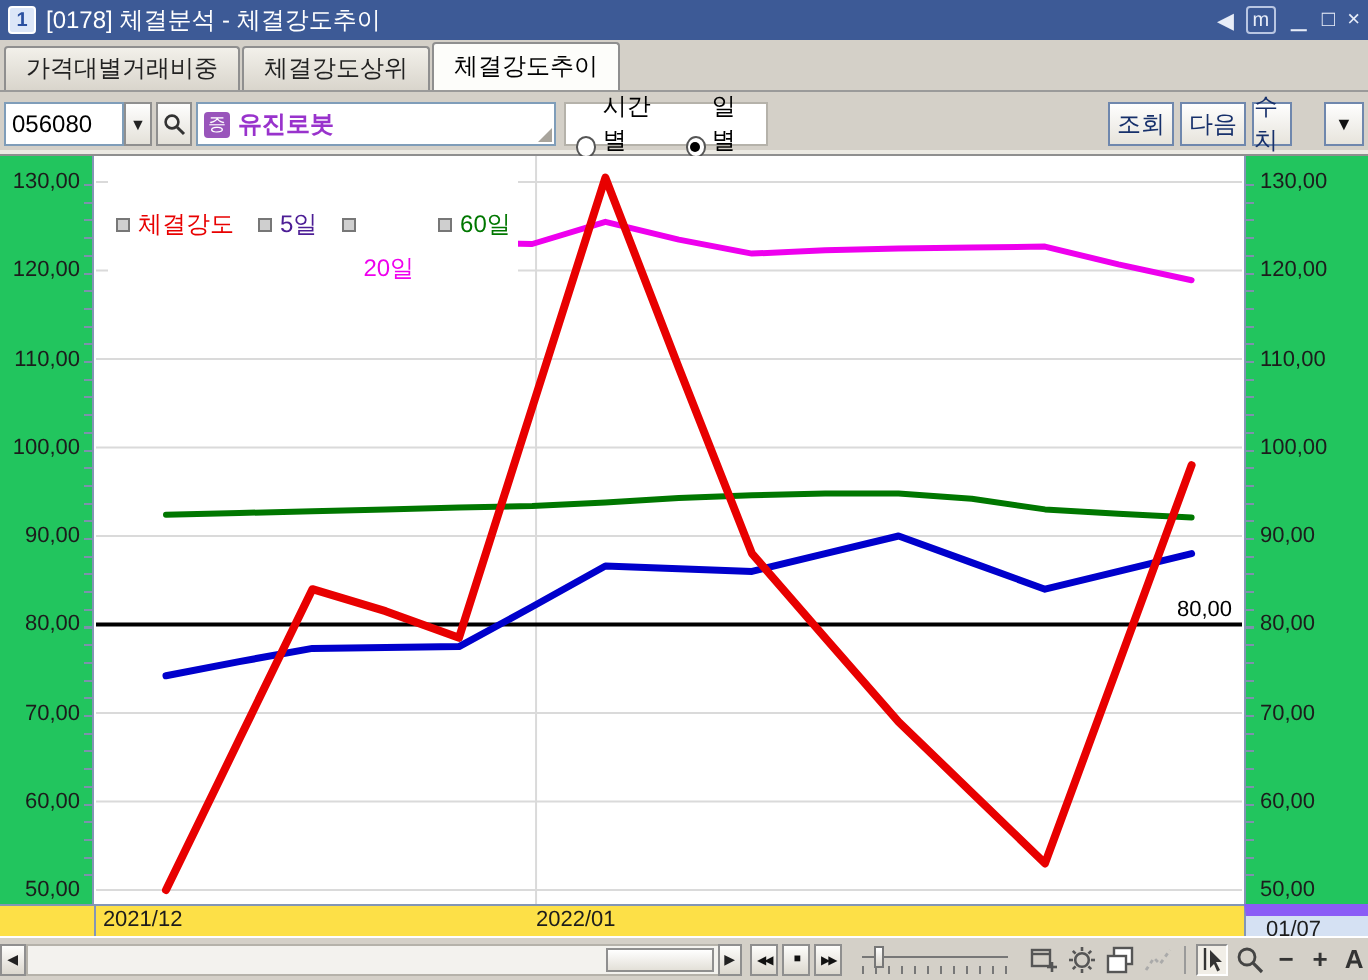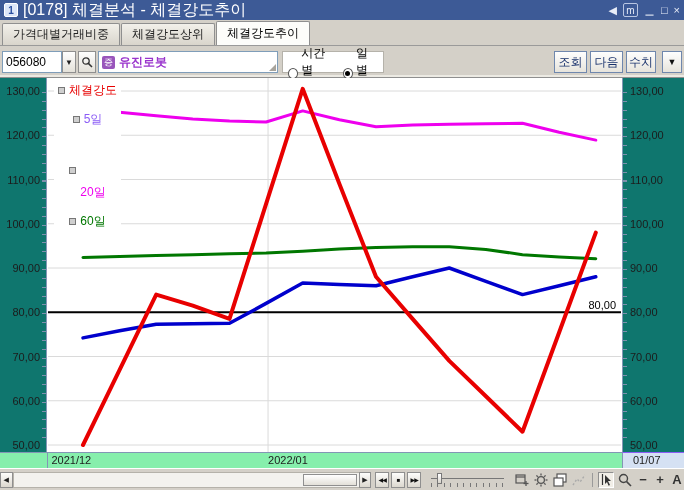--- a/index.html
+++ b/index.html
@@ -3,21 +3,21 @@
 <meta charset="utf-8">
 <style>
   * { margin:0; padding:0; box-sizing:border-box; }
   html,body { width:684px; height:490px; overflow:hidden; }
   body { font-family:"Liberation Sans","DejaVu Sans",sans-serif; font-size:12px; background:#d4d0c8; }
   .screen { position:relative; width:684px; height:490px; background:#d4d0c8; }
 
   
   .titlebar { position:absolute; left:0; top:0; width:684px; height:20px; background:#3d5a96; color:#fff; display:flex; align-items:center; padding:0 4px; }
   .tb-badge { width:14px; height:14px; background:#dce6f8; color:#2b50a0; border:1px solid #fff; border-radius:2px; font-size:10px; font-weight:bold; display:inline-flex; align-items:center; justify-content:center; margin-right:5px; }
-  .tb-title { font-size:16px; letter-spacing:0; }
+  .tb-title { font-size:12px; letter-spacing:0; }
   .tb-right { margin-left:auto; display:flex; align-items:center; gap:6px; }
   .tb-right .glyph { color:#e8edf8; font-size:11px; cursor:default; }
   .tb-m { width:15px; height:14px; border:1px solid #b9c6e2; border-radius:2px; display:inline-flex; align-items:center; justify-content:center; font-size:10px; color:#e8edf8; }
   .tb-min { font-weight:bold; }
   .tb-close { font-size:13px; }
 
   
   .tabs { position:absolute; left:0; top:20px; width:684px; height:26px; display:flex; align-items:flex-end; padding:0 2px; background:#d4d0c8; border-bottom:1px solid #9a9a9a; }
   .tab { height:22px; padding:0 10px; display:flex; align-items:center; background:linear-gradient(#f2f0ea,#d9d5cc); border:1px solid #8f8f8f; border-bottom:none; border-radius:2px 2px 0 0; margin-right:1px; color:#222; white-space:nowrap; cursor:default; }
   .tab.active { background:#fdfdfa; height:24px; color:#000; }
@@ -32,44 +32,44 @@
   .name-field { left:98px; width:180px; }
   .stock-badge { width:13px; height:13px; background:#9955bb; color:#fff; font-size:9px; display:inline-flex; align-items:center; justify-content:center; border-radius:2px; margin-right:4px; }
   .stock-name { color:#9933cc; font-weight:bold; }
   .grip { position:absolute; right:1px; bottom:1px; width:0; height:0; border-left:7px solid transparent; border-bottom:7px solid #a8a49c; }
   .radio-panel { left:282px; width:102px; background:#fff; border:1px solid #b5b2aa; display:flex; align-items:center; gap:8px; padding:0 5px; }
   .radio { display:inline-flex; align-items:flex-end; gap:3px; color:#000; }
   .rb { width:11px; height:11px; border:1px solid #555; border-radius:50%; background:#fff; display:inline-flex; align-items:center; justify-content:center; }
   .rb.sel::after { content:""; width:5px; height:5px; background:#000; border-radius:50%; }
   .amount-note { left:392px; display:flex; align-items:center; color:#111;margin-top:32px; }
   .btn { background:linear-gradient(#fefefe,#e7e4dc); border:1px solid #6f87ad; color:#17306b; display:flex; align-items:center; justify-content:center; cursor:default; }
-  .btn-q { left:554px; width:33px; } .btn-n { left:590px; width:33px; } .btn-v { left:626px; width:30px; }
+  .btn-q { left:554px; width:33px; } .btn-n { left:590px; width:33px; } .btn-v { left:626px; width:20px; }
   .btn-d { left:662px; width:20px; font-size:9px; color:#111; }
 
   
   .chart { position:absolute; left:0; top:78px; width:684px; height:390px; background:#fff; }
-  .ystrip { position:absolute; top:0; width:47px; height:374px; background:#0f766e; }
+  .ystrip { position:absolute; top:0; width:47px; height:374px; background:#22c55e; }
   .ystrip.left { left:0; border-right:1px solid #8396b5; }
   .ystrip.right { left:622px; width:62px; border-left:1px solid #8396b5; }
   .ystrip.left::after, .ystrip.right::before { content:""; position:absolute; top:14px; height:353px; width:4px;
     background:repeating-linear-gradient(to bottom, #7e90ad 0 1px, transparent 1px 8.85px); }
   .ystrip.left::after { right:0; }
   .ystrip.right::before { left:0; }
   .ytick { position:absolute; font-size:11px; color:#1c1c1c; height:12px; line-height:12px; }
   .ystrip.left .ytick { right:6px; }
   .ystrip.right .ytick { left:7px; }
   .plot { position:absolute; left:48px; top:0; }
-  .legend { position:absolute; left:54px; top:3px; display:flex; align-items:center; gap:12px; background:#fff; padding:1px 4px;flex-direction:column; }
+  .legend { position:absolute; left:54px; top:3px; display:flex; align-items:center; gap:12px; background:#fff; padding:1px 4px; }
   .li { display:inline-flex; align-items:center; gap:4px; font-size:12px; }
   .sq { width:7px; height:7px; background:#cfcfcf; border:1px solid #777; }
   .ref-label { position:absolute; top:221px; right:68px; font-size:11px; color:#000; }
-  .xstrip { position:absolute; left:0; top:374px; width:622px; height:16px; background:#86efac; border-top:1px solid #8396b5; }
+  .xstrip { position:absolute; left:0; top:374px; width:622px; height:16px; background:#fde047; border-top:1px solid #8396b5; }
   .xlabel { position:absolute; top:1px; font-size:11px; color:#1c1c1c; white-space:nowrap; }
   .corner-line { position:absolute; left:47px; top:0; width:1px; height:16px; background:#8396b5; }
-  .corner-br { position:absolute; left:622px; top:374px; width:62px; height:16px; background:#d5e1f3; border-top:1px solid #8b5cf6; border-left:1px solid #8396b5; font-size:11px; color:#1c1c1c; padding:1px 0 0 10px; }
+  .corner-br { position:absolute; left:622px; top:374px; width:62px; height:16px; background:#d5e1f3; border-top:6px solid #8b5cf6; border-left:1px solid #8396b5; font-size:11px; color:#1c1c1c; padding:1px 0 0 10px; }
 
   
   .bbar { position:absolute; left:0; top:468px; width:684px; height:22px; background:#d4d0c8; border-top:1px solid #fff; display:flex; align-items:center; }
   .sb-btn { width:13px; height:16px; background:linear-gradient(#fdfdfb,#dcd8cf); border:1px solid #8f8f8f; font-size:7px; color:#222; display:flex; align-items:center; justify-content:center; padding:0; }
   .sb-track { position:relative; width:360px; height:16px; background:#f3f2ee; border:1px solid #b5b2aa; border-right:none; }
   .sb-thumb { position:absolute; right:2px; top:1px; width:54px; height:12px; background:linear-gradient(#ffffff,#e3e0d8); border:1px solid #8f8f8f; }
   .media { display:flex; gap:2px; margin-left:4px; }
   .media .mbtn { width:14px; height:16px; background:linear-gradient(#fdfdfb,#dcd8cf); border:1px solid #8f8f8f; font-size:6px; color:#111; display:flex; align-items:center; justify-content:center; letter-spacing:-1px; padding:0; }
   .zoomslider { position:relative; width:80px; height:20px; margin-left:8px; }
   .zs-line { position:absolute; left:2px; right:2px; top:8px; height:1px; background:#777; }
@@ -178,21 +178,21 @@
         <div class="ytick" style="top: 316.75px;">60,00</div>
         <div class="ytick" style="top: 361px;">50,00</div>
       </div>
     <div class="legend" id="legend">
         <span class="li">
           <span class="sq"></span>
           <span style="color: rgb(232, 0, 0);">체결강도</span>
         </span>
         <span class="li">
           <span class="sq"></span>
-          <span style="color: #8b5cf6;">5일</span>
+          <span style="color: #4c1d95;">5일</span>
         </span>
         <span class="li">
           <span class="sq"></span>
           <span style="color: rgb(238, 0, 238); margin-top: 44px;">20일</span>
         </span>
         <span class="li">
           <span class="sq"></span>
           <span style="color: rgb(0, 119, 0);">60일</span>
         </span>
       </div>

